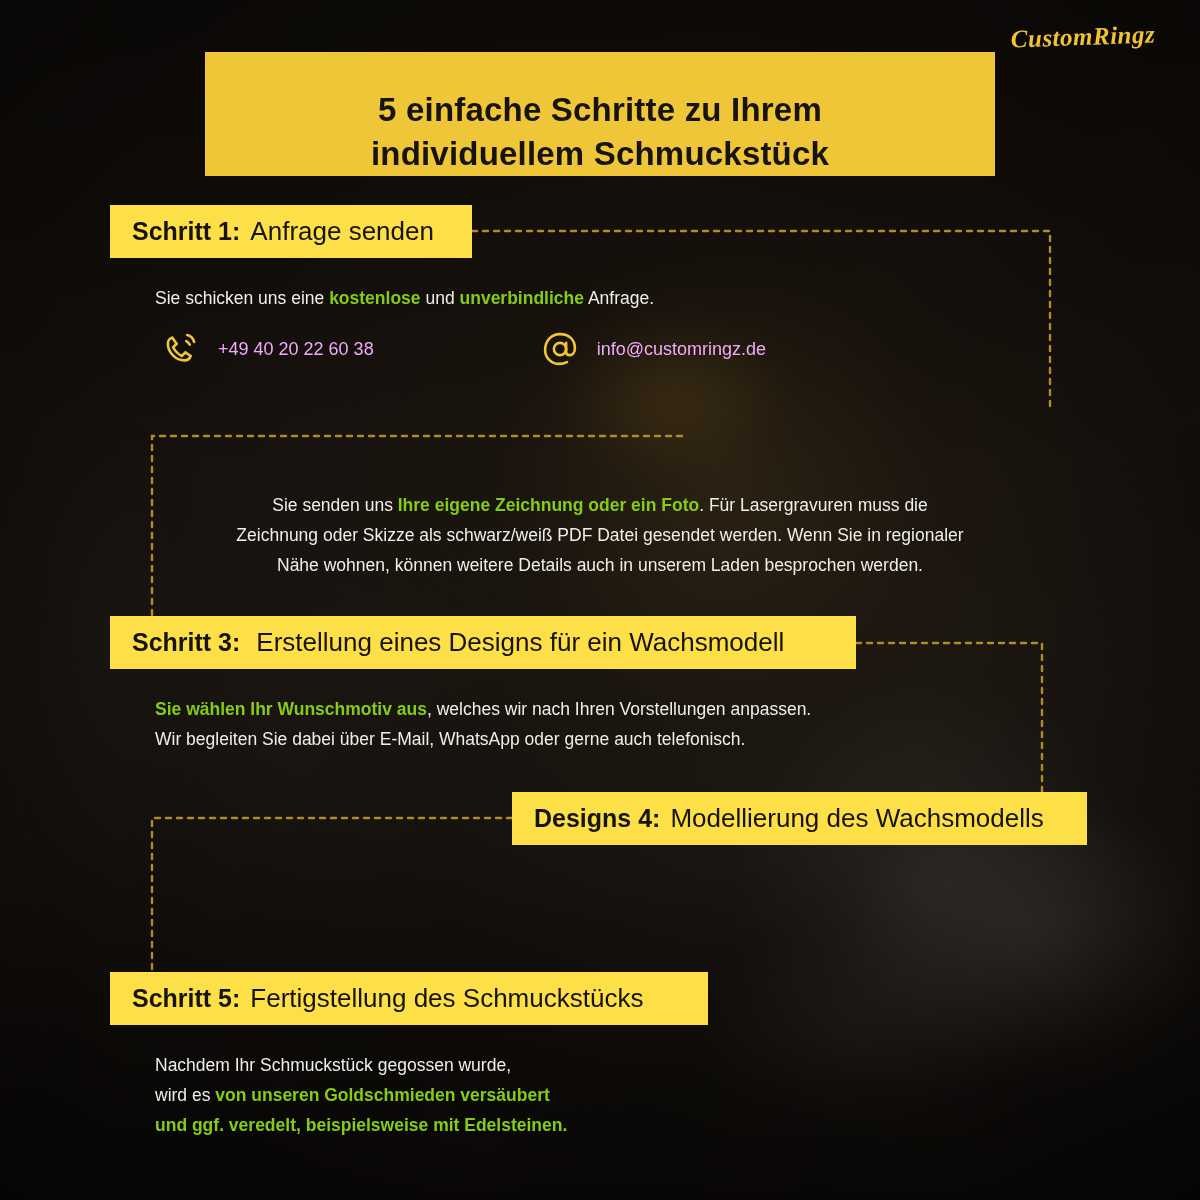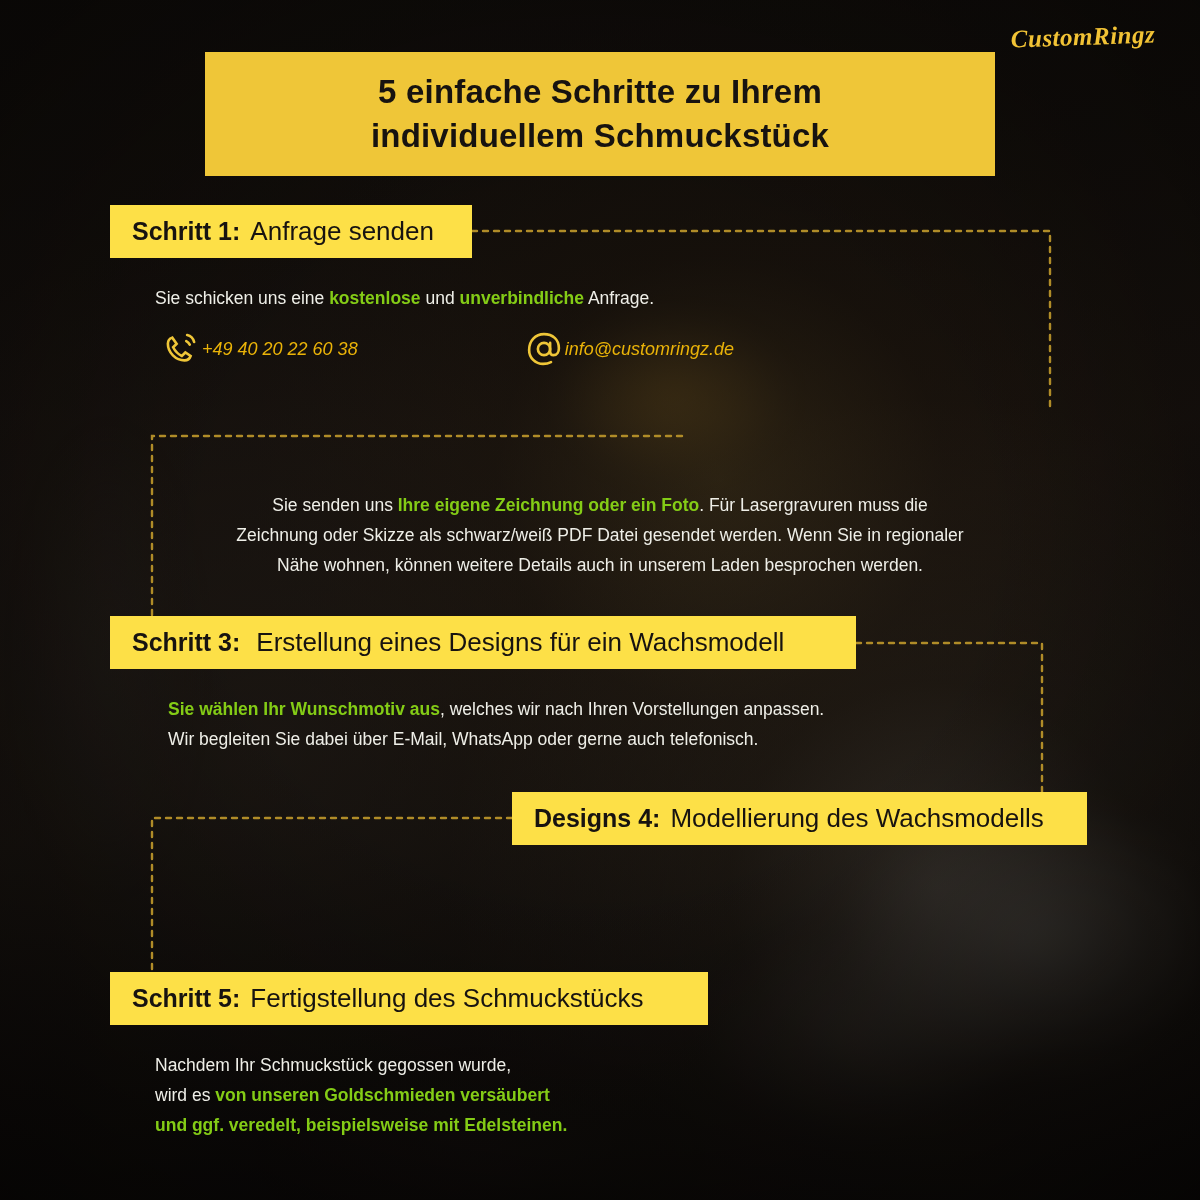--- a/index.html
+++ b/index.html
@@ -66,21 +66,21 @@
     transform: rotate(-2deg);
   }
 
   
   .title-box {
     position: absolute;
     left: 205px; top: 52px;
     width: 790px; height: 124px;
     background: #efc638;
     display: flex; flex-direction: column;
-    align-items: center; justify-content: center;
+    align-items: center; justify-content: flex-end;
   }
   .title-line {
     color: #171310;
     font-size: 33px;
     font-weight: bold;
     line-height: 44px;
     text-align: center;
     letter-spacing: 0.2px;
   }
 
@@ -112,23 +112,23 @@
     color: #efefe8;
     font-size: 17.5px;
     line-height: 30px;
   }
   .body-text b { color: #84cc16; font-weight: bold; }
 
   
   .contact-row { position: absolute; display: flex; align-items: center; }
   .contact-item { display: flex; align-items: center; }
   .contact-text {
-    color: #eab308;
+    color: #f0abfc;
     font-size: 18px;
-    font-style: italic;
+    margin-left: 16px;
   }
   .ico { width: 42px; height: 42px; display: block; }
 </style>
 </head>
 <body>
 
 <div id="page">
 
   <div class="bg-base"></div>
   <div class="bg-blobs"></div>
@@ -184,21 +184,21 @@
       <span class="contact-text">info@customringz.de</span>
     </div>
   </div>
 
   <div class="body-text" style="left:160px; top:490px; width:880px; text-align:center;">Sie senden uns <b>Ihre eigene Zeichnung oder ein Foto</b>. Für Lasergravuren muss die<br>Zeichnung oder Skizze als schwarz/weiß PDF Datei gesendet werden. Wenn Sie in regionaler<br>Nähe wohnen, können weitere Details auch in unserem Laden besprochen werden.</div>
 
   <div class="step-bar" style="left:110px; top:616px; width:746px;">
     <span class="step-label">Schritt 3:</span>
     <span class="step-title" style="margin-left:16px;">Erstellung eines Designs für ein Wachsmodell</span>
   </div>
-  <div class="body-text" style="left:155px; top:694px; width:880px;margin-left:13px;"><b>Sie wählen Ihr Wunschmotiv aus</b>, welches wir nach Ihren Vorstellungen anpassen.<br>Wir begleiten Sie dabei über E-Mail, WhatsApp oder gerne auch telefonisch.</div>
+  <div class="body-text" style="left:155px; top:694px; width:880px;"><b>Sie wählen Ihr Wunschmotiv aus</b>, welches wir nach Ihren Vorstellungen anpassen.<br>Wir begleiten Sie dabei über E-Mail, WhatsApp oder gerne auch telefonisch.</div>
 
   <div class="step-bar" style="left:512px; top:792px; width:575px;">
     <span class="step-label">Designs 4:</span>
     <span class="step-title">Modellierung des Wachsmodells</span>
   </div>
 
   <div class="step-bar" style="left:110px; top:972px; width:598px;">
     <span class="step-label">Schritt 5:</span>
     <span class="step-title">Fertigstellung des Schmuckstücks</span>
   </div>

